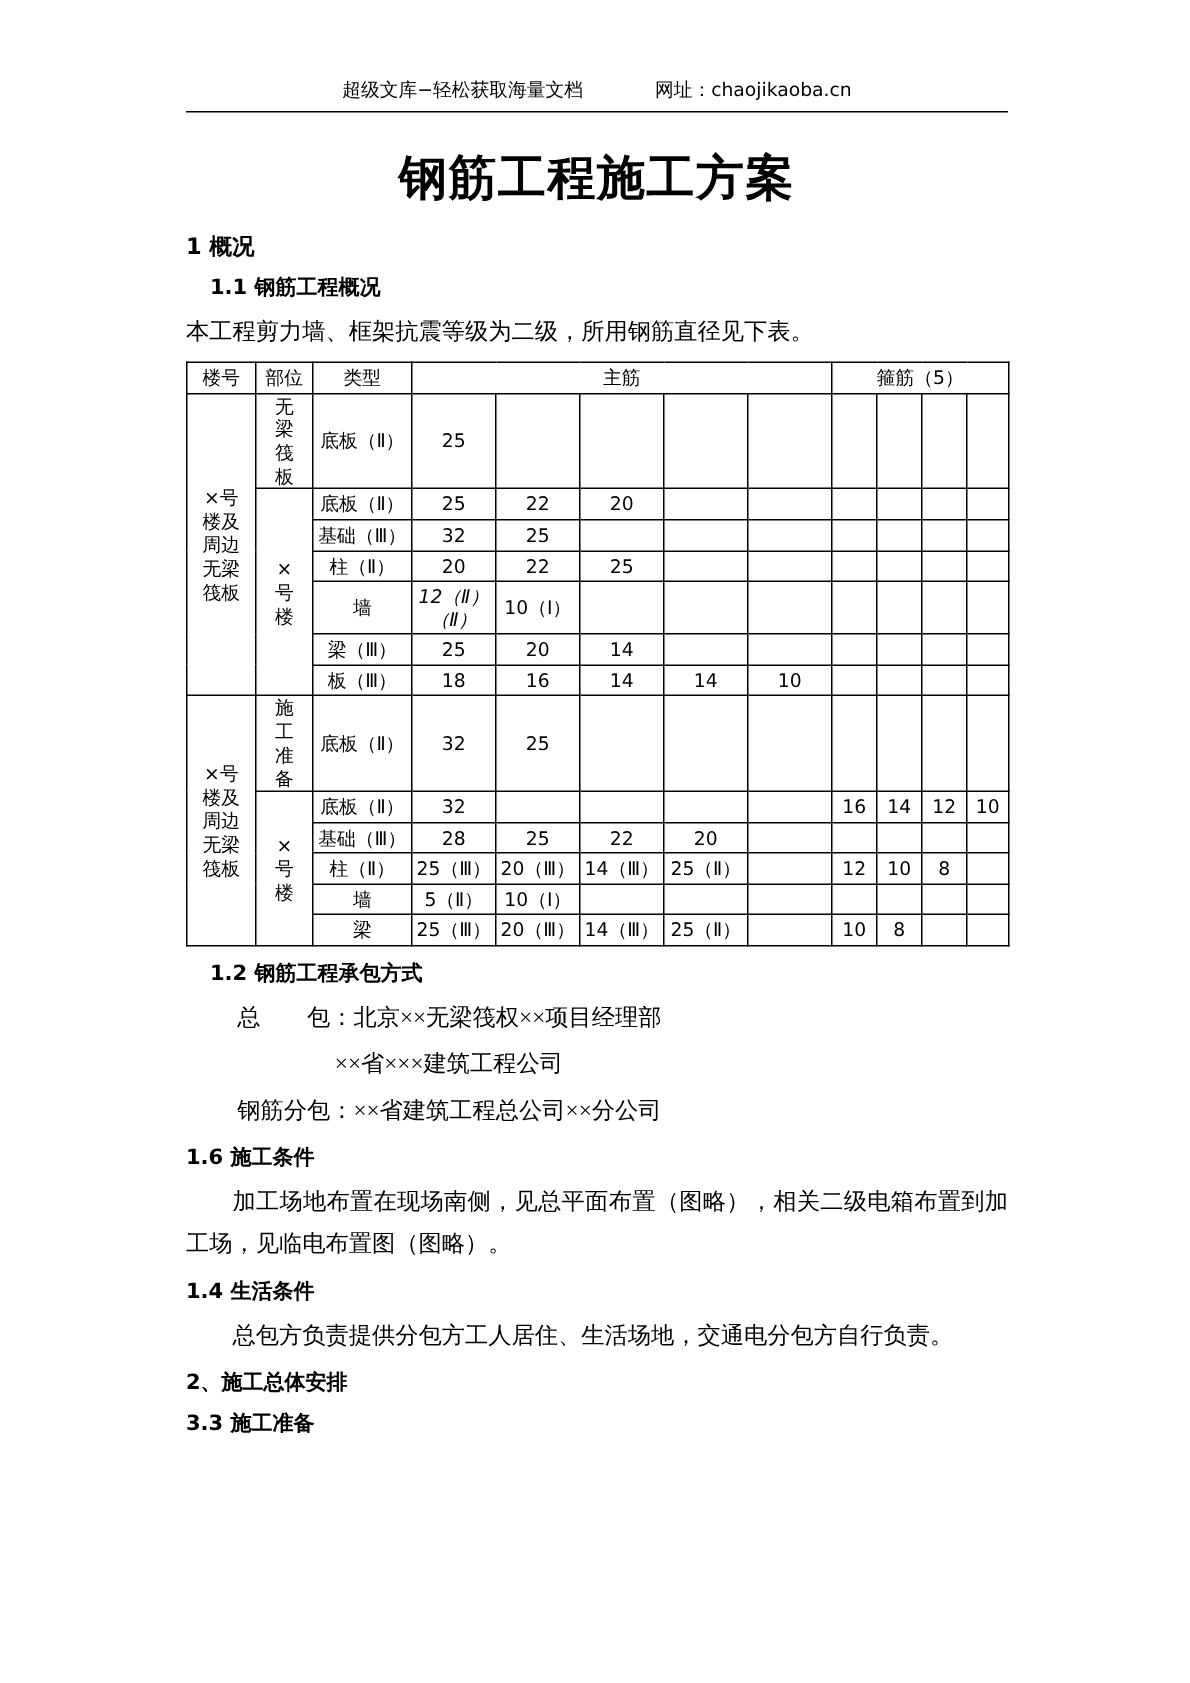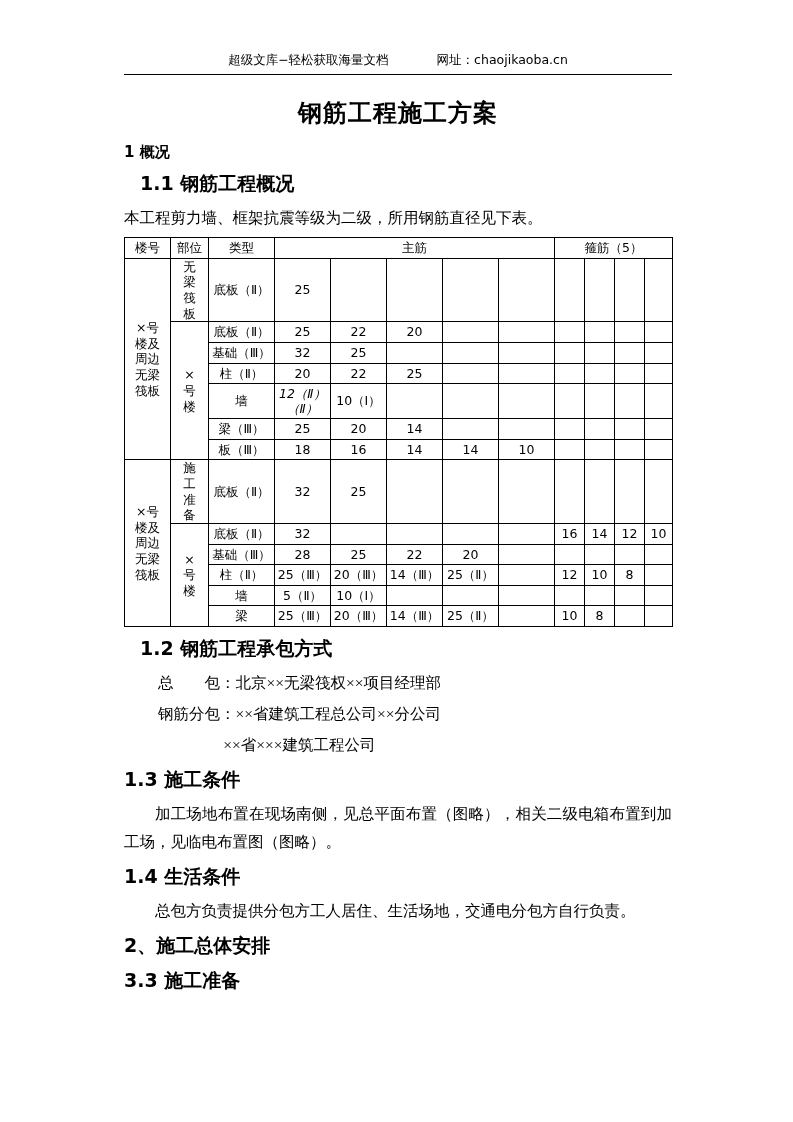--- a/index.html
+++ b/index.html
@@ -42,35 +42,35 @@
     width: 40px;
   }
   
   .content {
     position: absolute;
     top: 85px;
     left: 124px;
     width: 548px;
   }
   h1.doc-title {
-    font-size: 24px;
+    font-size: 32px;
     font-weight: bold;
     text-align: center;
     margin: 12px 0 14px 0;
     letter-spacing: 1px;
     font-family: "DejaVu Sans", sans-serif;
   }
   .h2 {
     font-size: 15px;
     font-weight: bold;
     margin: 9px 0 7px 0;
     font-family: "DejaVu Sans", sans-serif;
   }
   .h3 {
-    font-size: 19px;
+    font-size: 14px;
     font-weight: bold;
     margin: 9px 0 7px 16px;
     font-family: "DejaVu Sans", sans-serif;
   }
   .h3.nomargin { margin-left: 0; }
   p.para {
     font-size: 15.5px;
     line-height: 1.75;
     margin: 4px 0 4px 0;
     text-align: justify;
@@ -308,24 +308,24 @@
           <td>10</td>
           <td>8</td>
           <td></td>
           <td></td>
         </tr>
       </tbody>
     </table>
 
     <div class="h3">1.2 钢筋工程承包方式</div>
     <p class="para indent3">总　　包：北京××无梁筏权××项目经理部</p>
+    <p class="para indent6">××省×××建筑工程公司</p>
     <p class="para indent3">钢筋分包：××省建筑工程总公司××分公司</p>
-    <p class="para indent6">××省×××建筑工程公司</p>
-
-    <div class="h3 nomargin">1.3 施工条件</div>
+
+    <div class="h3 nomargin">1.6 施工条件</div>
     <p class="para indent2">加工场地布置在现场南侧，见总平面布置（图略），相关二级电箱布置到加工场，见临电布置图（图略）。</p>
 
     <div class="h3 nomargin">1.4 生活条件</div>
     <p class="para indent2">总包方负责提供分包方工人居住、生活场地，交通电分包方自行负责。</p>
 
     <div class="h3 nomargin">2、施工总体安排</div>
     <div class="h3 nomargin">3.3 施工准备</div>
 
   </div>
 </div>

